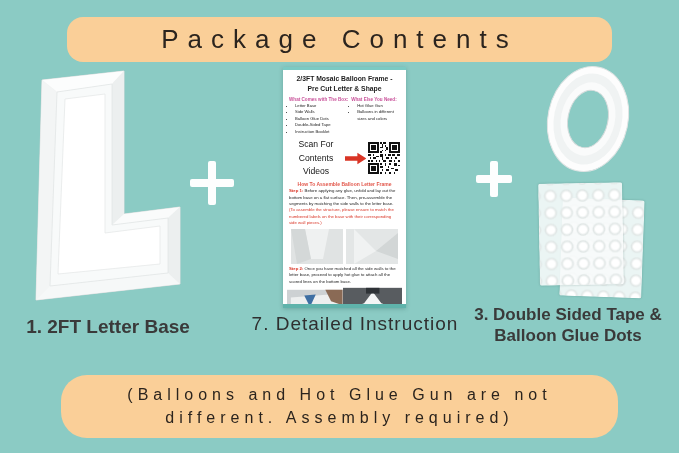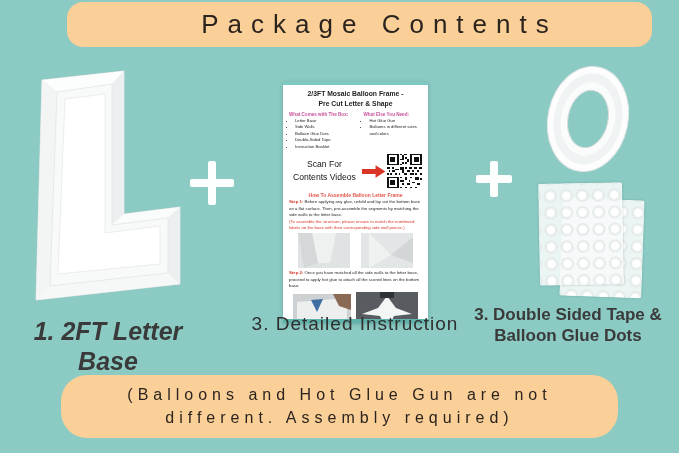--- a/index.html
+++ b/index.html
@@ -7,45 +7,45 @@
     position:relative; width:679px; height:453px; overflow:hidden;
     background:#8BCBC4;
     font-family:"Liberation Sans", sans-serif;
   }
   
   .banner {
     position:absolute; background:#FACF98; border-radius:16px;
     display:flex; align-items:center; justify-content:center; text-align:center;
     color:#2B241E;
   }
-  #top-banner { left:67px; top:2px; width:545px; height:45px;padding-left:40px; }
+  #top-banner { left:67px; top:17px; width:545px; height:45px; }
   #top-banner .title { font-size:26px; letter-spacing:9px; font-weight:400; white-space:nowrap; }
   #footer-banner { left:61px; top:375px; width:557px; height:63px; border-radius:26px; flex-direction:column; }
   #footer-banner .ft-line { font-size:16px; letter-spacing:5px; line-height:1.4; white-space:nowrap; }
 
   
   .plus { position:absolute; }
   .plus .h, .plus .v { position:absolute; background:#FDFEFE; border-radius:2px; }
   .plus .h { left:0; top:50%; width:100%; height:8px; margin-top:-4px; }
   .plus .v { top:0; left:50%; height:100%; width:8px; margin-left:-4px; }
   #plus-1 { left:190px; top:161px; width:44px; height:44px; }
   #plus-2 { left:476px; top:161px; width:36px; height:36px; }
 
   
   .item-label { position:absolute; text-align:center; color:#3A3A3A; }
-  #label-1 { left:8px;  top:316px; width:200px; font-size:25px; font-weight:bold; line-height:1.2;font-style:italic; }
+  #label-1 { left:8px;  top:316px; width:200px; font-size:19px; font-weight:bold; line-height:1.2; }
   #label-2 { left:235px; top:313px; width:240px; font-size:19px; letter-spacing:1px; color:#2F2F2F; }
   #label-3 { left:460px; top:304px; width:216px; font-size:17px; font-weight:bold; line-height:1.25; }
 
   
   #letter-l { position:absolute; left:14px; top:68px; }
 
   
   #sheet {
-    position:absolute; left:283px; top:82px; width:145px; height:241px;
+    position:absolute; left:283px; top:67px; width:123px; height:241px;
     background:#fff; box-shadow:0 1px 4px rgba(20,60,56,.25); overflow:hidden;
     color:#222; text-align:left;
   }
   .sheet-topbar { height:3px; background:#7BCAC3; }
   .sheet-bottombar { position:absolute; left:0; bottom:0; width:100%; height:4px; background:#5FB3AB; }
   .sheet-title { font-size:6.8px; font-weight:bold; text-align:center; margin-top:4px; line-height:1.45; color:#1d1d1d; }
   .cols { display:flex; padding:3px 6px 0 6px; }
   .col-left { width:56%; } .col-right { width:44%; }
   .col-h { font-size:4.6px; font-weight:bold; color:#C9529A; margin:0 0 1px 0; }
   .cols ul { margin:1px 0 0 0; padding-left:6px; font-size:4.2px; line-height:1.55; color:#1d1d1d; }
@@ -244,21 +244,21 @@
   </svg>
 
   <div id="glue-dots">
     <div class="dot-sheet" id="dot-sheet-back"></div>
     <div class="dot-sheet" id="dot-sheet-front"></div>
   </div>
 
   <div class="item-label" id="label-1">
     <div>1. 2FT Letter Base</div>
   </div>
-  <div class="item-label" id="label-2">3. Detailed Instruction</div>
+  <div class="item-label" id="label-2">7. Detailed Instruction</div>
   <div class="item-label" id="label-3">
     <div>3. Double Sided Tape &amp;</div>
     <div>Balloon Glue Dots</div>
   </div>
 
   <div class="banner" id="footer-banner">
     <div class="ft-line">(Balloons and Hot Glue Gun are not</div>
     <div class="ft-line">different. Assembly required)</div>
   </div>
 

